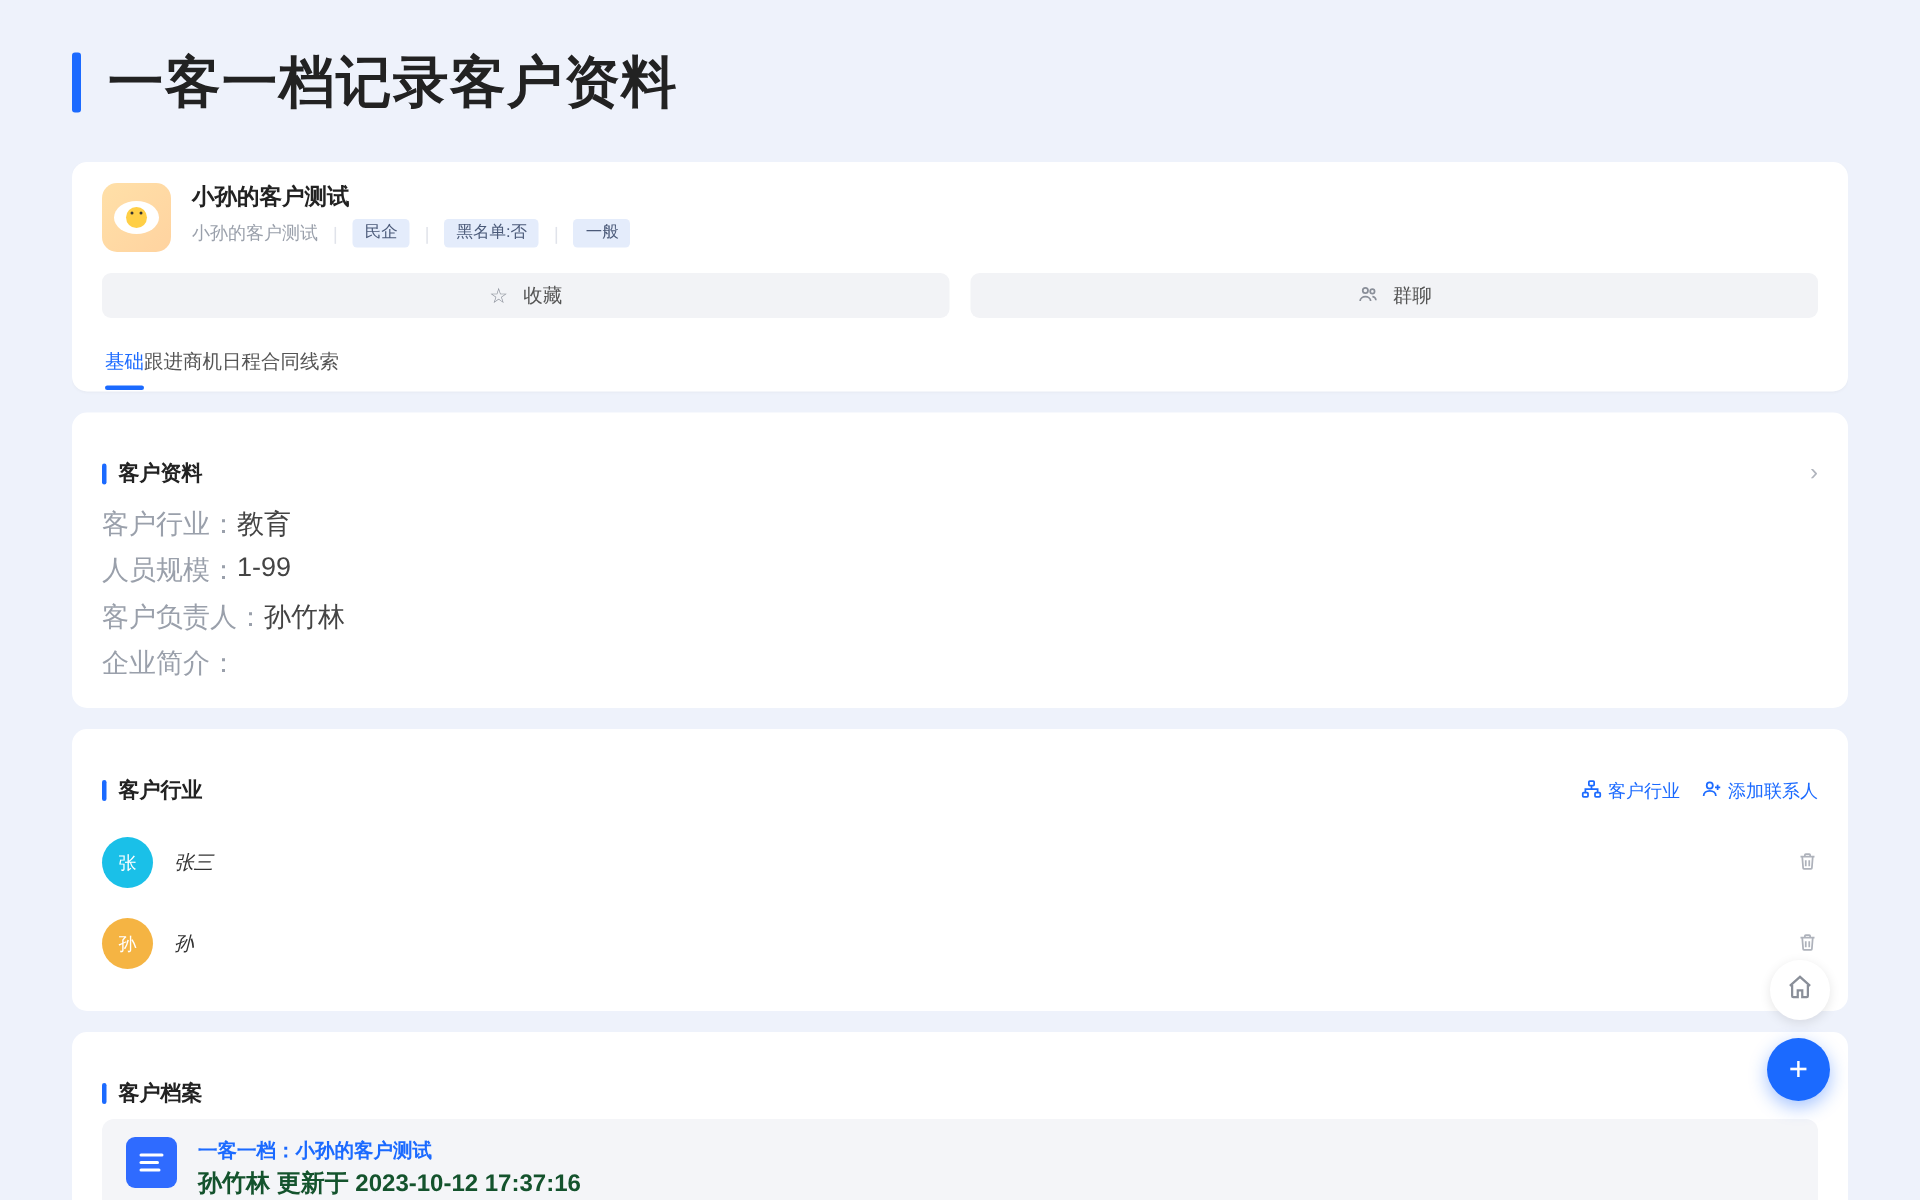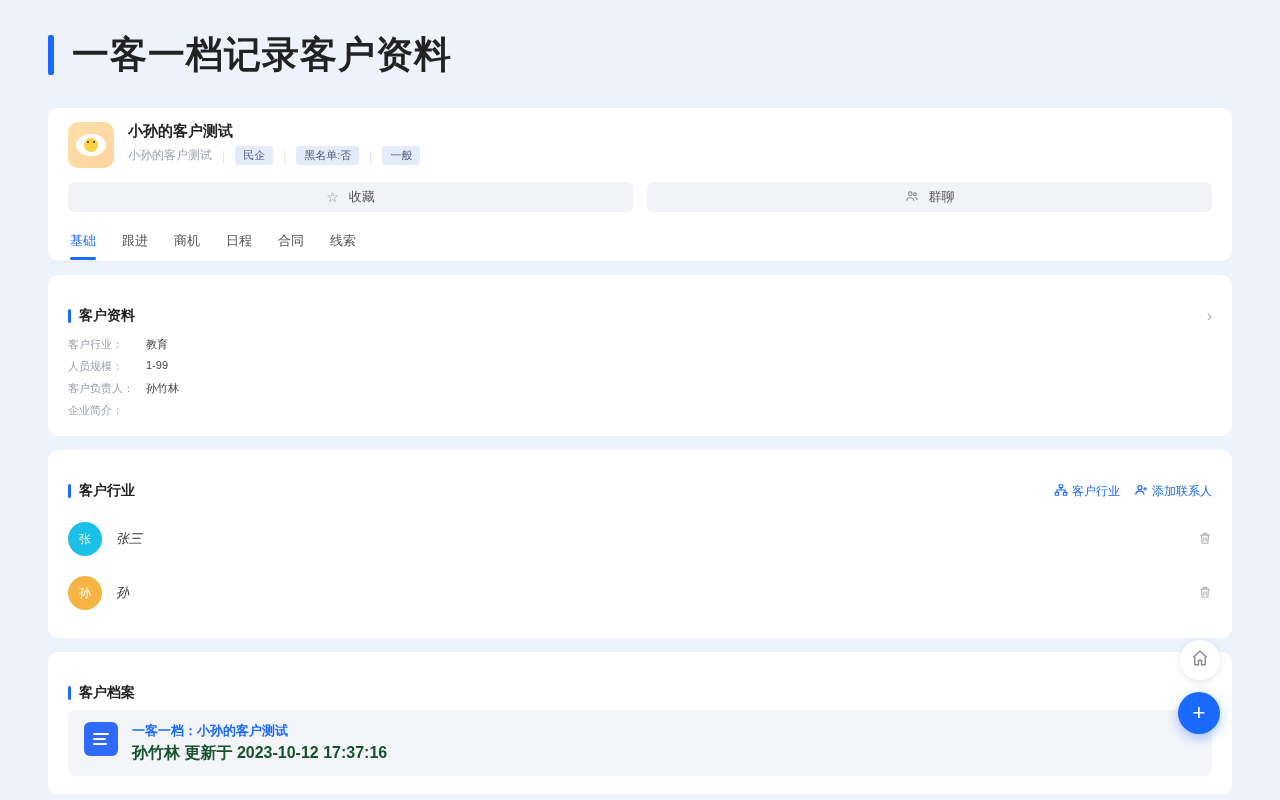--- a/index.html
+++ b/index.html
@@ -18,33 +18,33 @@
 .eye { width:2px; height:2px; background:#333; border-radius:50%; }
 .header-info { flex:1; }
 .cust-name { font-size:15px; font-weight:600; color:#222; margin-bottom:5px; }
 .sub-row { display:flex; align-items:center; gap:10px; font-size:12px; }
 .sub-text { color:#9aa0ab; }
 .divider-v { color:#e0e3ea; }
 .tag { display:inline-block; background:#e4ecfb; color:#4b5a79; font-size:11px; padding:2px 8px; border-radius:3px; line-height:1.4; }
 .action-row { display:flex; gap:14px; margin-top:14px; }
 .action-btn { flex:1; background:#f2f3f6; border-radius:6px; height:30px; display:flex; align-items:center; justify-content:center; gap:10px; color:#555; font-size:13px; cursor:pointer; }
 .action-btn .icn { color:#8a8f99; font-size:14px; }
-.tabs { display:flex; gap:26px; margin-top:14px; padding:0 2px; border-bottom:1px solid transparent;text-align:right; }
+.tabs { display:flex; margin-top:14px; padding:0 2px; border-bottom:1px solid transparent;text-align:right; }
 .tab { font-size:13px; color:#555; padding:6px 0 10px 0; cursor:pointer; position:relative; }
 .tab.active { color:#1b6aff; font-weight:500; }
 .tab.active::after { content:""; position:absolute; left:0; right:0; bottom:0; height:3px; background:#1b6aff; border-radius:2px; }
 .section { background:#fff; border-radius:10px; margin-top:14px; padding:32px 20px 18px 20px; }
 .sec-head { display:flex; align-items:center; justify-content:space-between; margin-bottom:12px; }
 .sec-title-wrap { display:flex; align-items:center; gap:8px; }
 .sec-bar { width:3px; height:14px; background:#1b6aff; border-radius:2px; }
 .sec-title { font-size:14px; font-weight:600; color:#222; }
 .sec-actions { display:flex; align-items:center; gap:14px; }
 .link-btn { color:#1b6aff; font-size:12px; display:flex; align-items:center; gap:4px; cursor:pointer; }
 .chev { color:#b0b4bd; font-size:16px; cursor:pointer; }
-.kv-list { display:flex; flex-direction:column; gap:7px; font-size:11px; }
+.kv-list { display:flex; flex-direction:column; gap:7px; font-size:18px; }
 .kv-row { display:flex; }
 .kv-label { color:#9aa0ab; min-width:78px; }
 .kv-value { color:#444; }
 .contact-item { display:flex; align-items:center; justify-content:space-between; padding:10px 0; }
 .contact-left { display:flex; align-items:center; gap:14px; }
 .avatar-c { width:34px; height:34px; border-radius:50%; display:flex; align-items:center; justify-content:center; color:#fff; font-size:12px; }
 .av-cyan { background:#1ac0e8; }
 .av-orange { background:#f5b443; }
 .contact-name { font-size:13px; color:#333;font-style:italic; }
 .trash { color:#aeb2bb; cursor:pointer; font-size:14px; }

